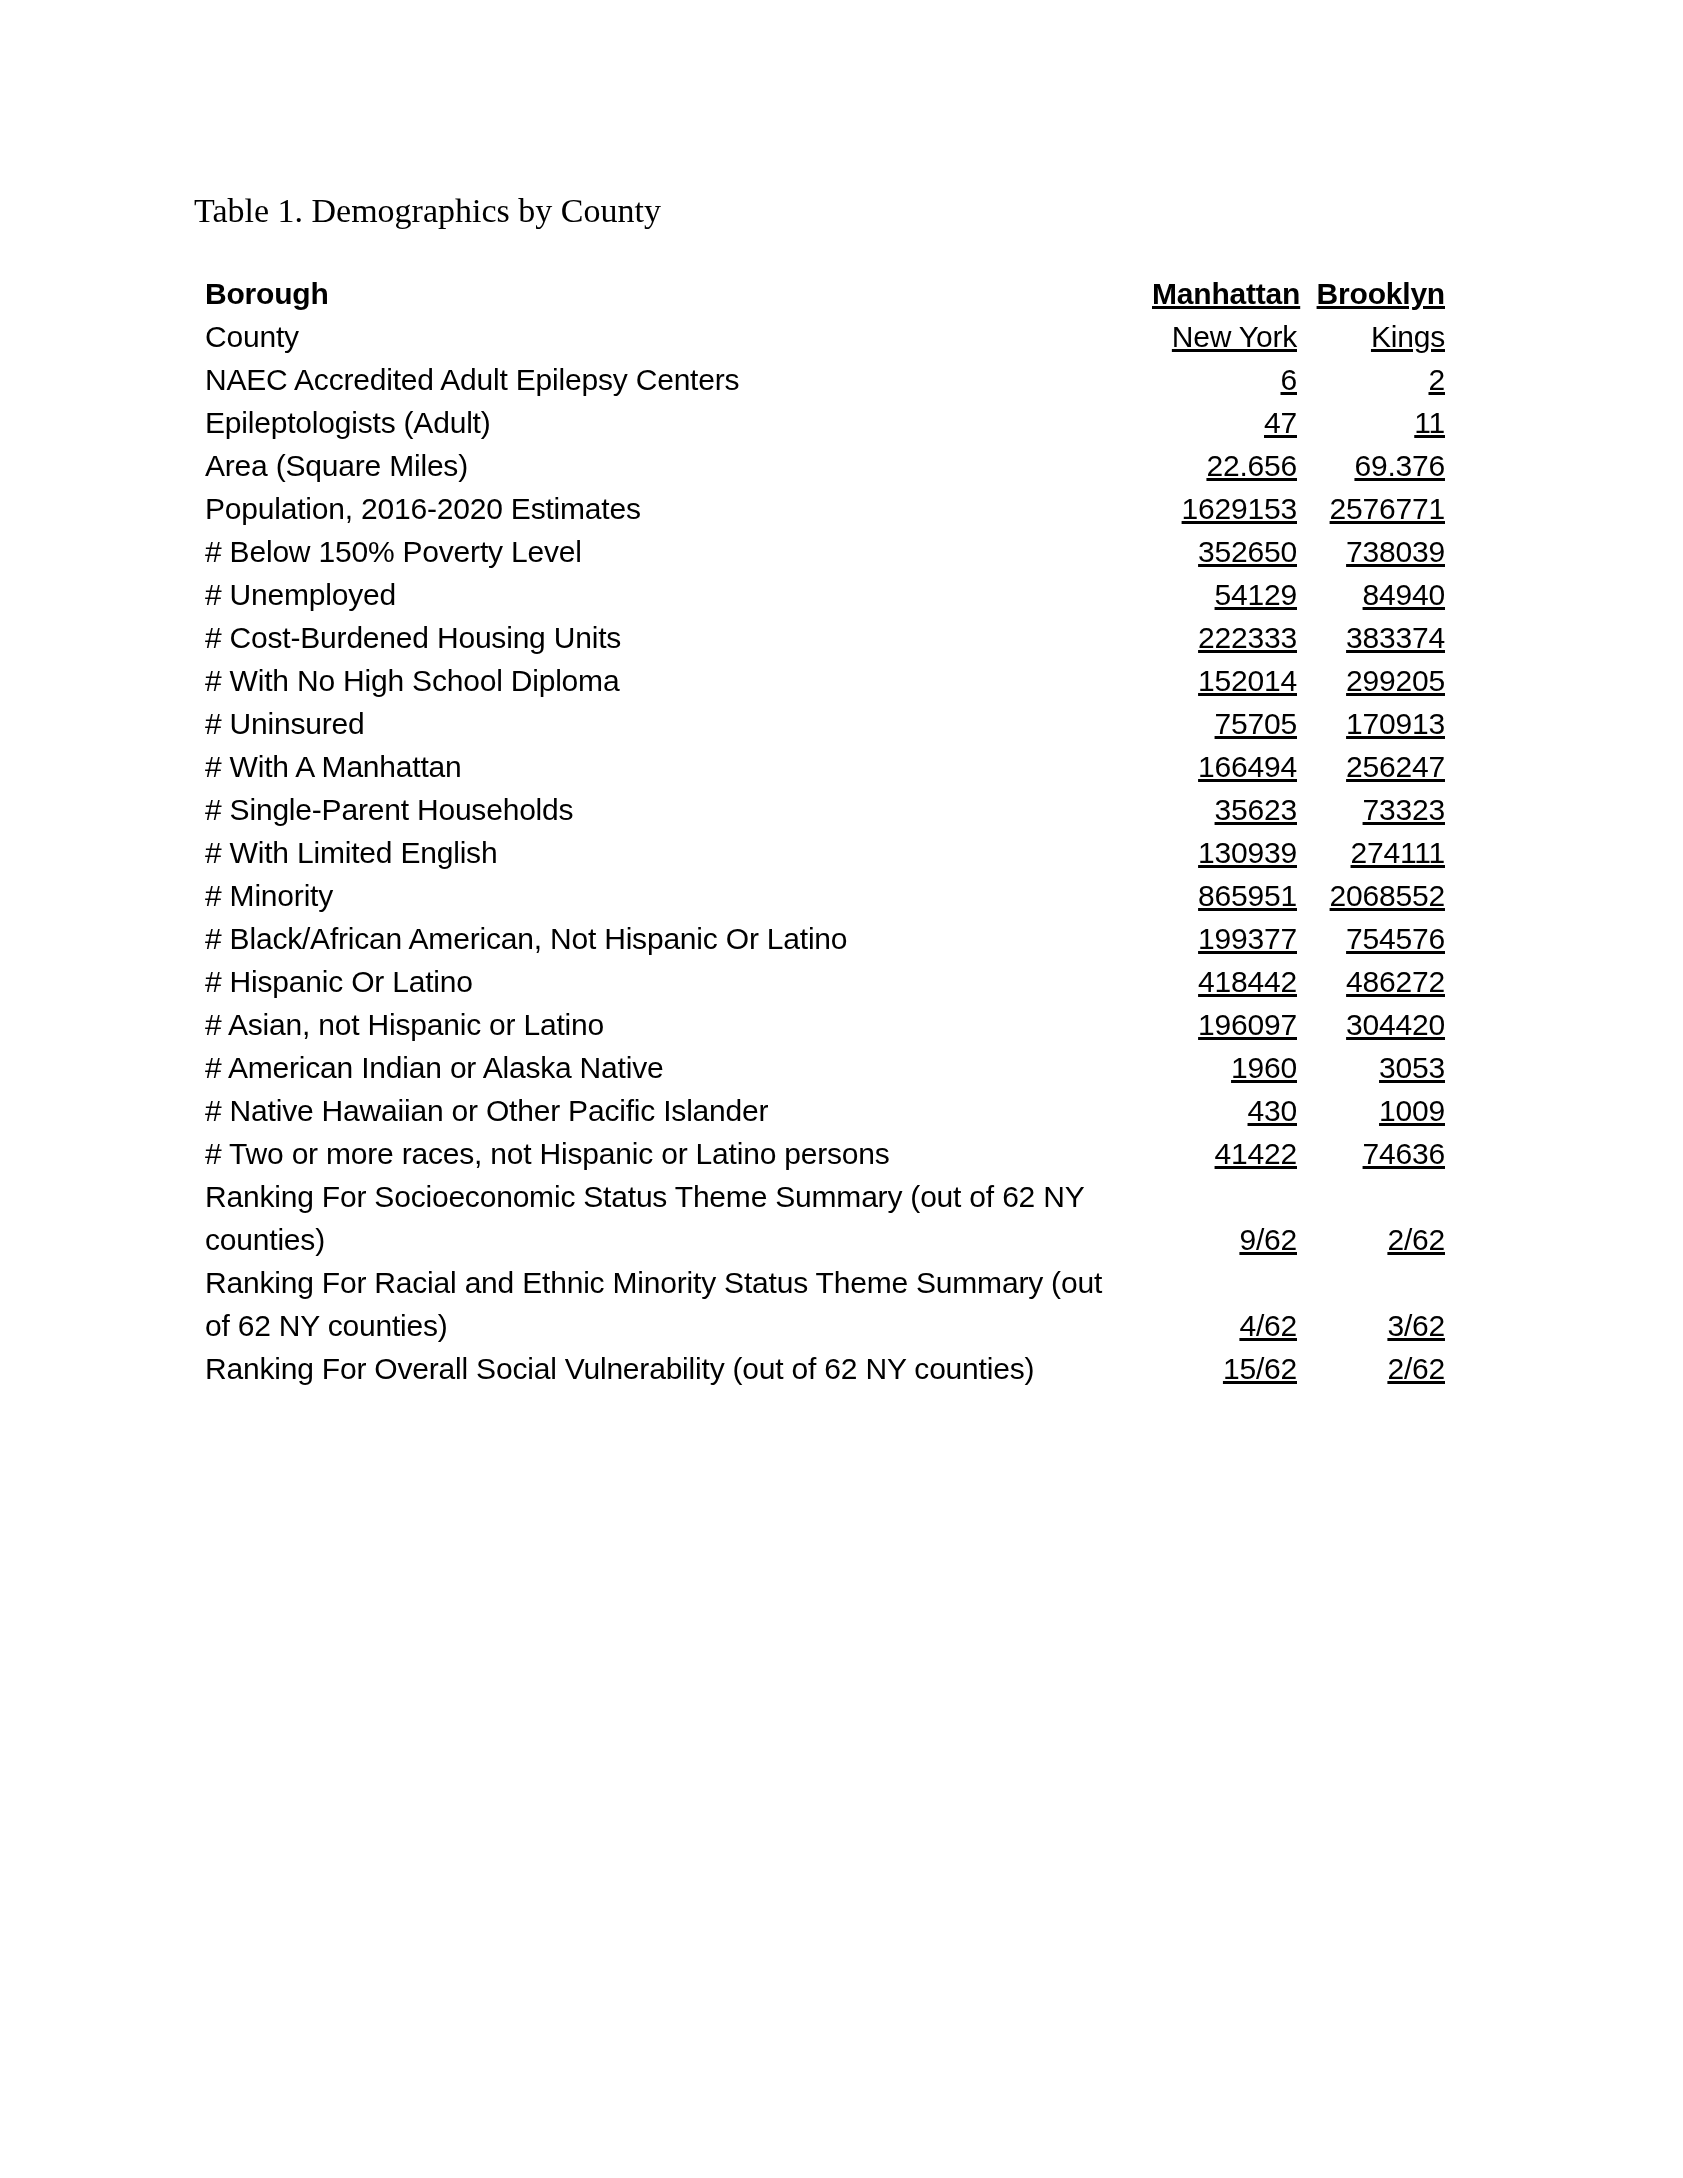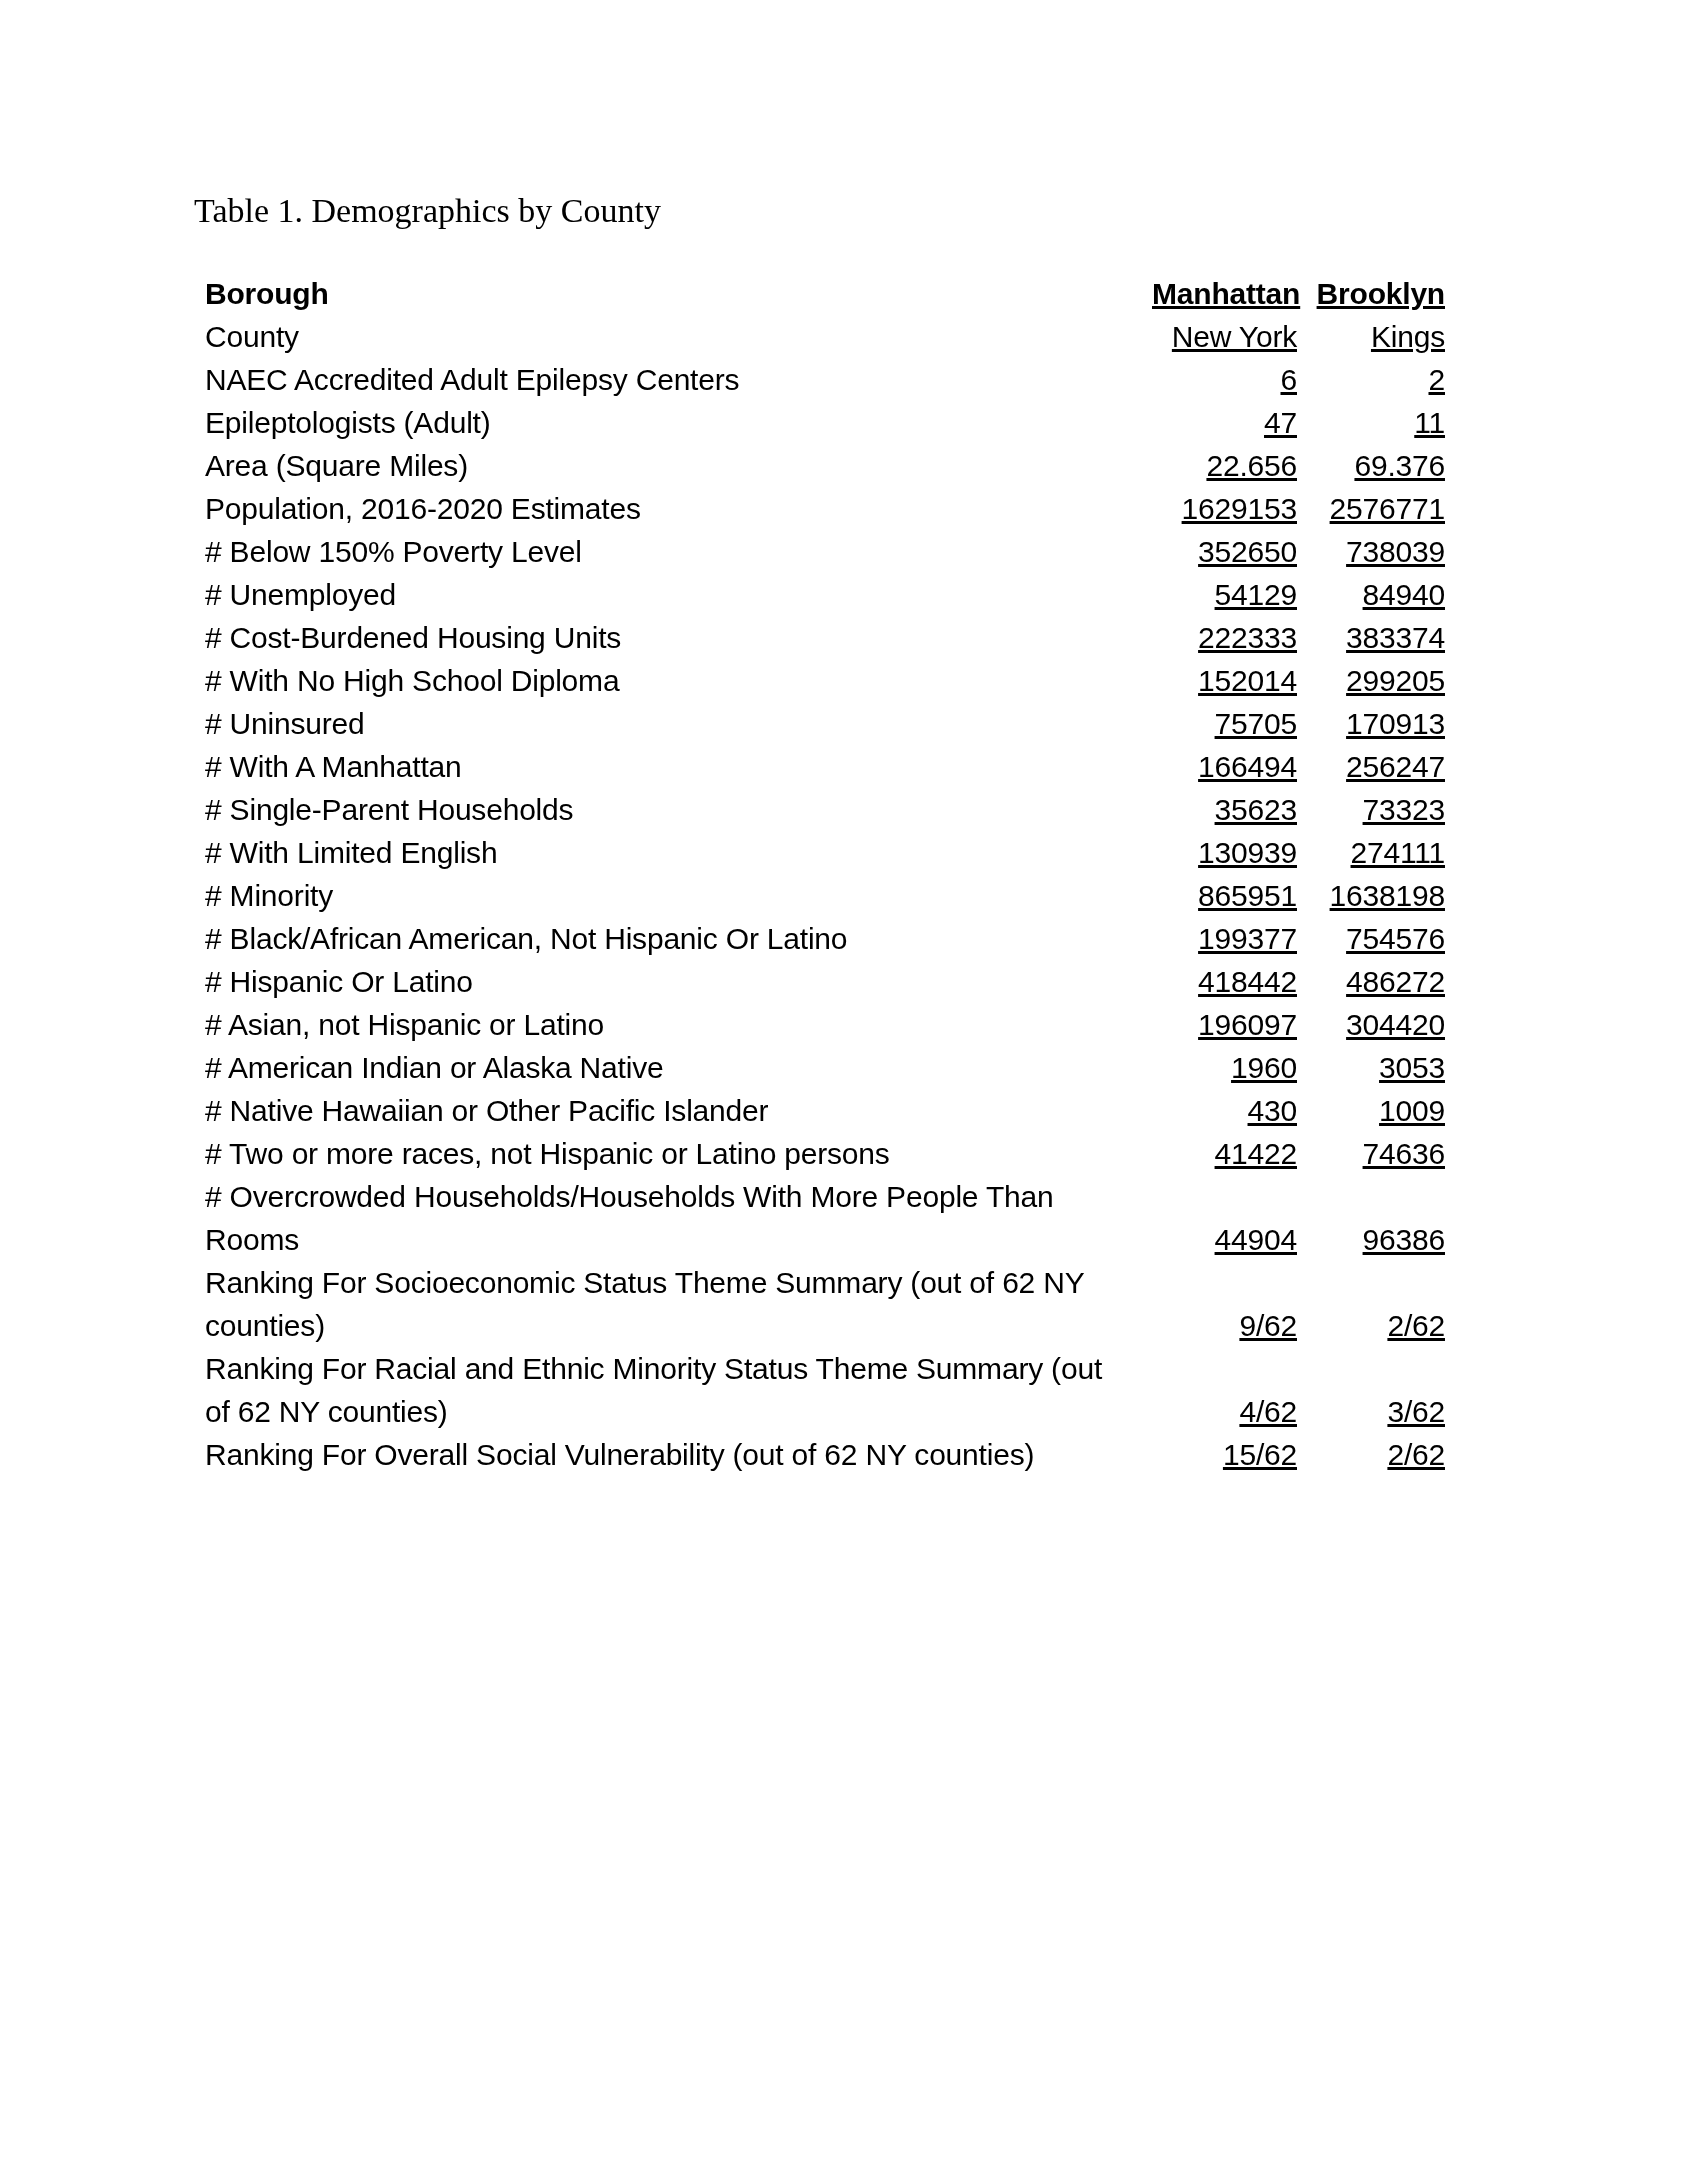--- a/index.html
+++ b/index.html
@@ -146,21 +146,21 @@
           <td class="num">73323</td>
         </tr>
         <tr>
           <td class="label"># With Limited English</td>
           <td class="num">130939</td>
           <td class="num">274111</td>
         </tr>
         <tr>
           <td class="label"># Minority</td>
           <td class="num">865951</td>
-          <td class="num">1638198</td>
+          <td class="num">2068552</td>
         </tr>
         <tr>
           <td class="label"># Black/African American, Not Hispanic Or Latino</td>
           <td class="num">199377</td>
           <td class="num">754576</td>
         </tr>
         <tr>
           <td class="label"># Hispanic Or Latino</td>
           <td class="num">418442</td>
           <td class="num">486272</td>
@@ -177,26 +177,20 @@
         </tr>
         <tr>
           <td class="label"># Native Hawaiian or Other Pacific Islander</td>
           <td class="num">430</td>
           <td class="num">1009</td>
         </tr>
         <tr>
           <td class="label"># Two or more races, not Hispanic or Latino persons</td>
           <td class="num">41422</td>
           <td class="num">74636</td>
-        </tr>
-        <tr>
-          <td class="label"># Overcrowded Households/Households With More People Than
-Rooms</td>
-          <td class="num">44904</td>
-          <td class="num">96386</td>
         </tr>
         <tr>
           <td class="label">Ranking For Socioeconomic Status Theme Summary (out of 62 NY
 counties)</td>
           <td class="num">9/62</td>
           <td class="num">2/62</td>
         </tr>
         <tr>
           <td class="label">Ranking For Racial and Ethnic Minority Status Theme Summary (out
 of 62 NY counties)</td>

